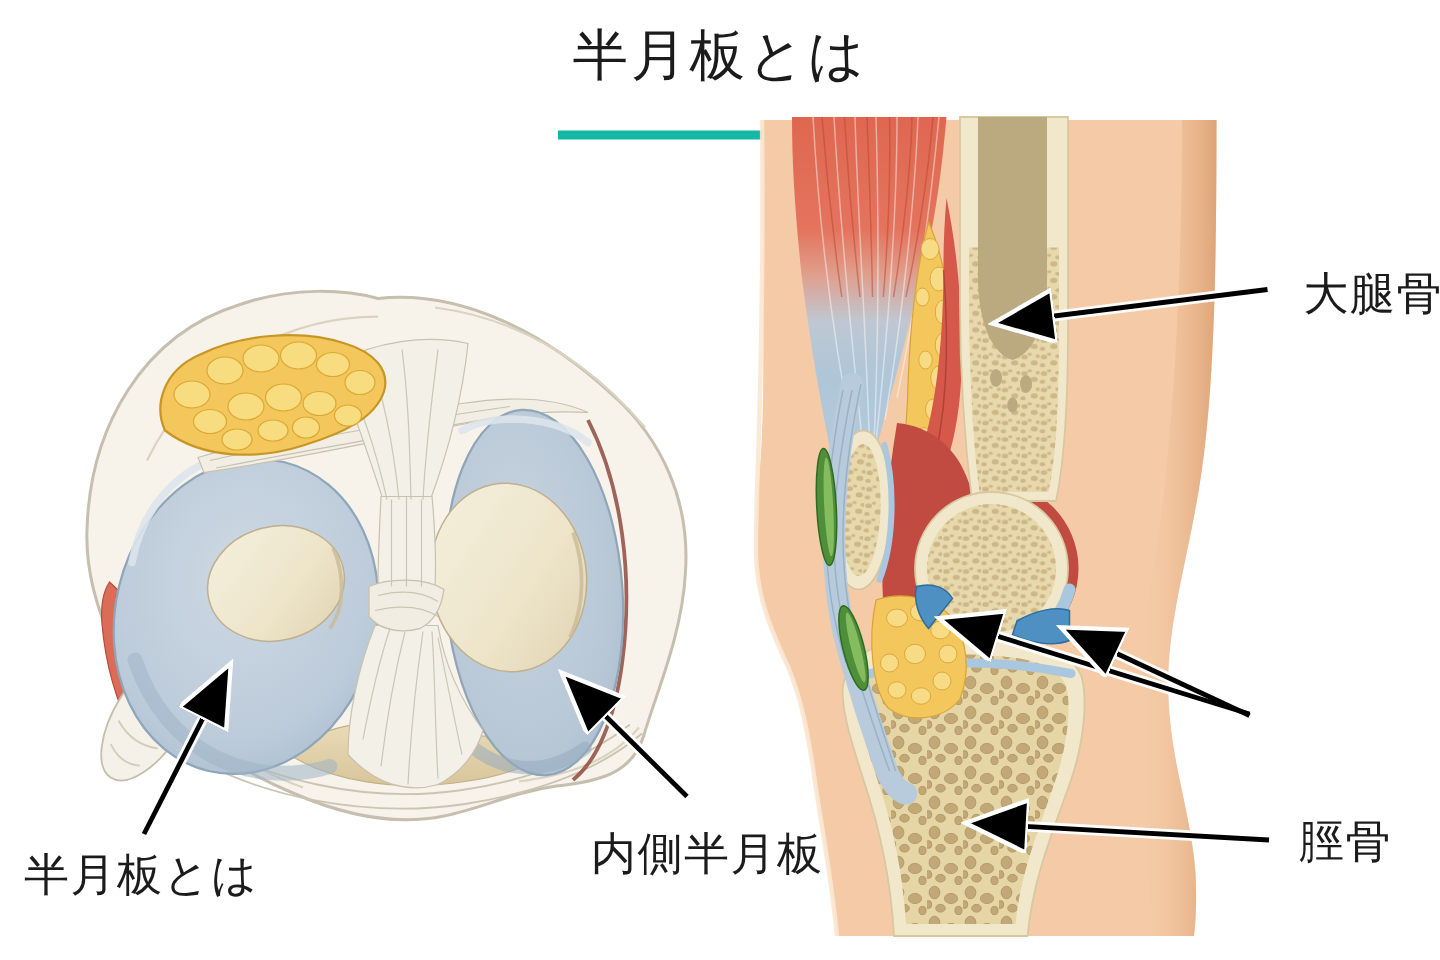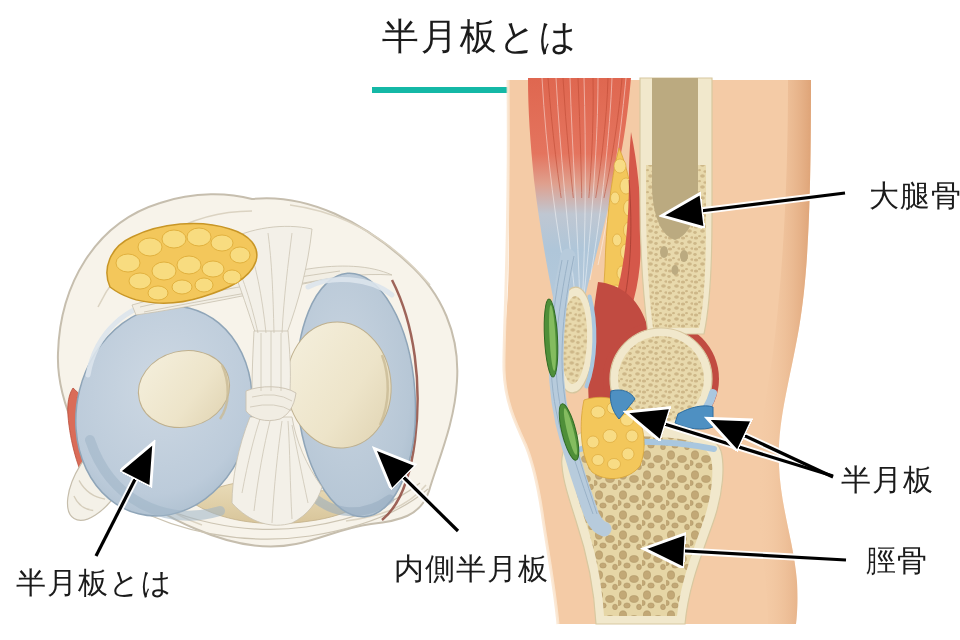--- a/index.html
+++ b/index.html
@@ -322,18 +322,17 @@
       <line x1="845" y1="193" x2="668" y2="215" marker-end="url(#ah)"></line>
       <line x1="833" y1="476" x2="632" y2="414" marker-end="url(#ah)"></line>
       <line x1="833" y1="477" x2="713" y2="421" marker-end="url(#ah)"></line>
       <line x1="846" y1="560" x2="650" y2="549" marker-end="url(#ah)"></line>
       <line x1="96" y1="556" x2="151" y2="448" marker-end="url(#ah)"></line>
       <line x1="458" y1="531" x2="379" y2="453" marker-end="url(#ah)"></line>
     </g>
   </svg>
 
   <div class="anno" style="left:869px;top:176px;">大腿骨</div>
-  <div class="anno" style="left:841px;top:460px;">半月板</div>
   <div class="anno" style="left:825px;top:541px;margin-left:41px;">脛骨</div>
   <div class="anno" style="left:16px;top:563px;">半月板とは</div>
   <div class="anno" style="left:394px;top:549px;">内側半月板</div>
 
 </div>
 
 </body></html>

